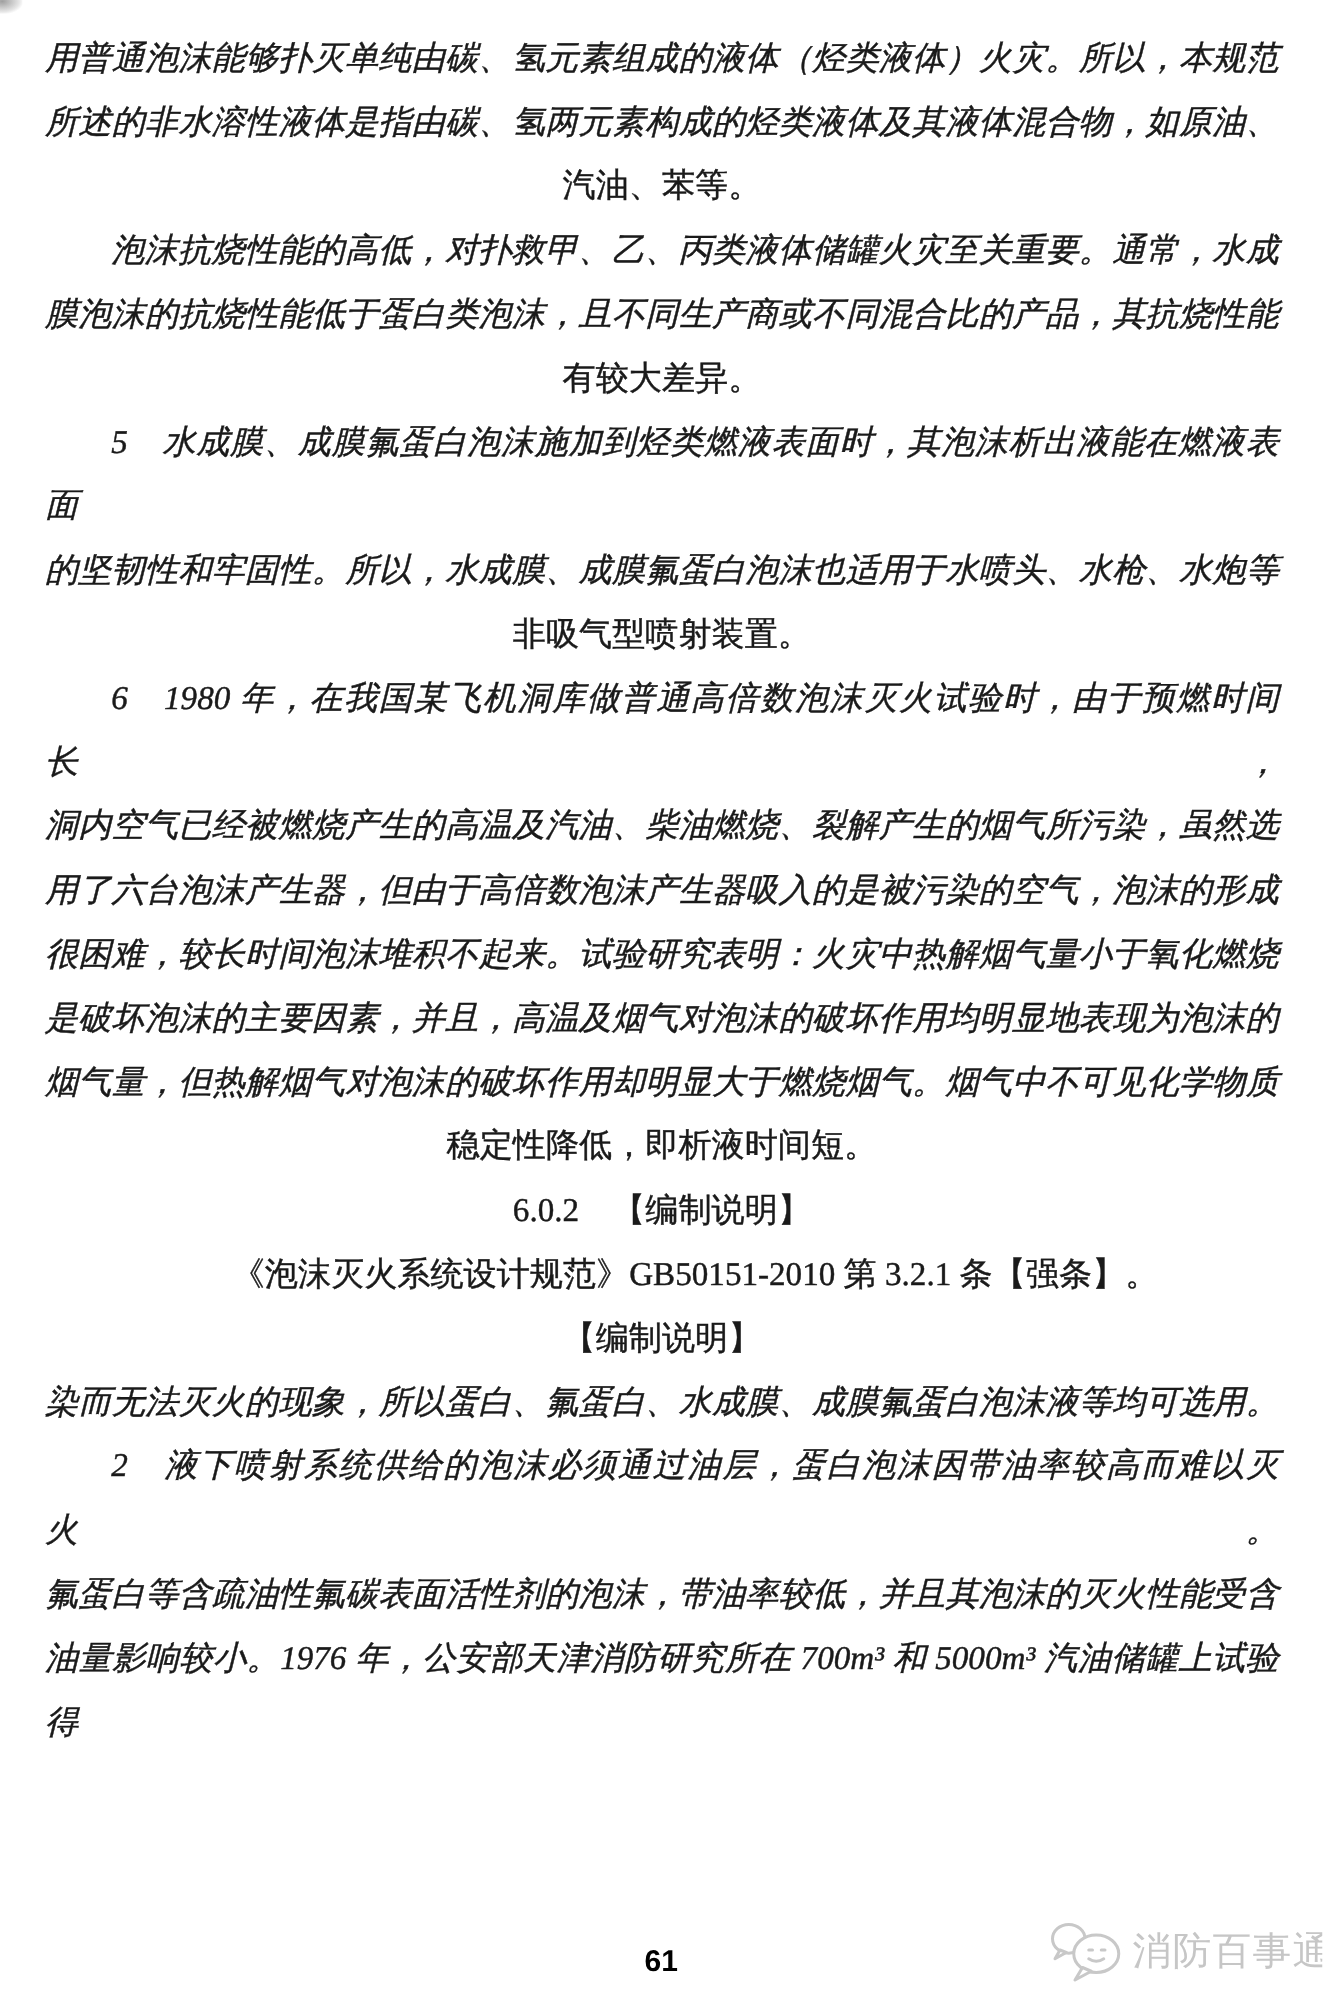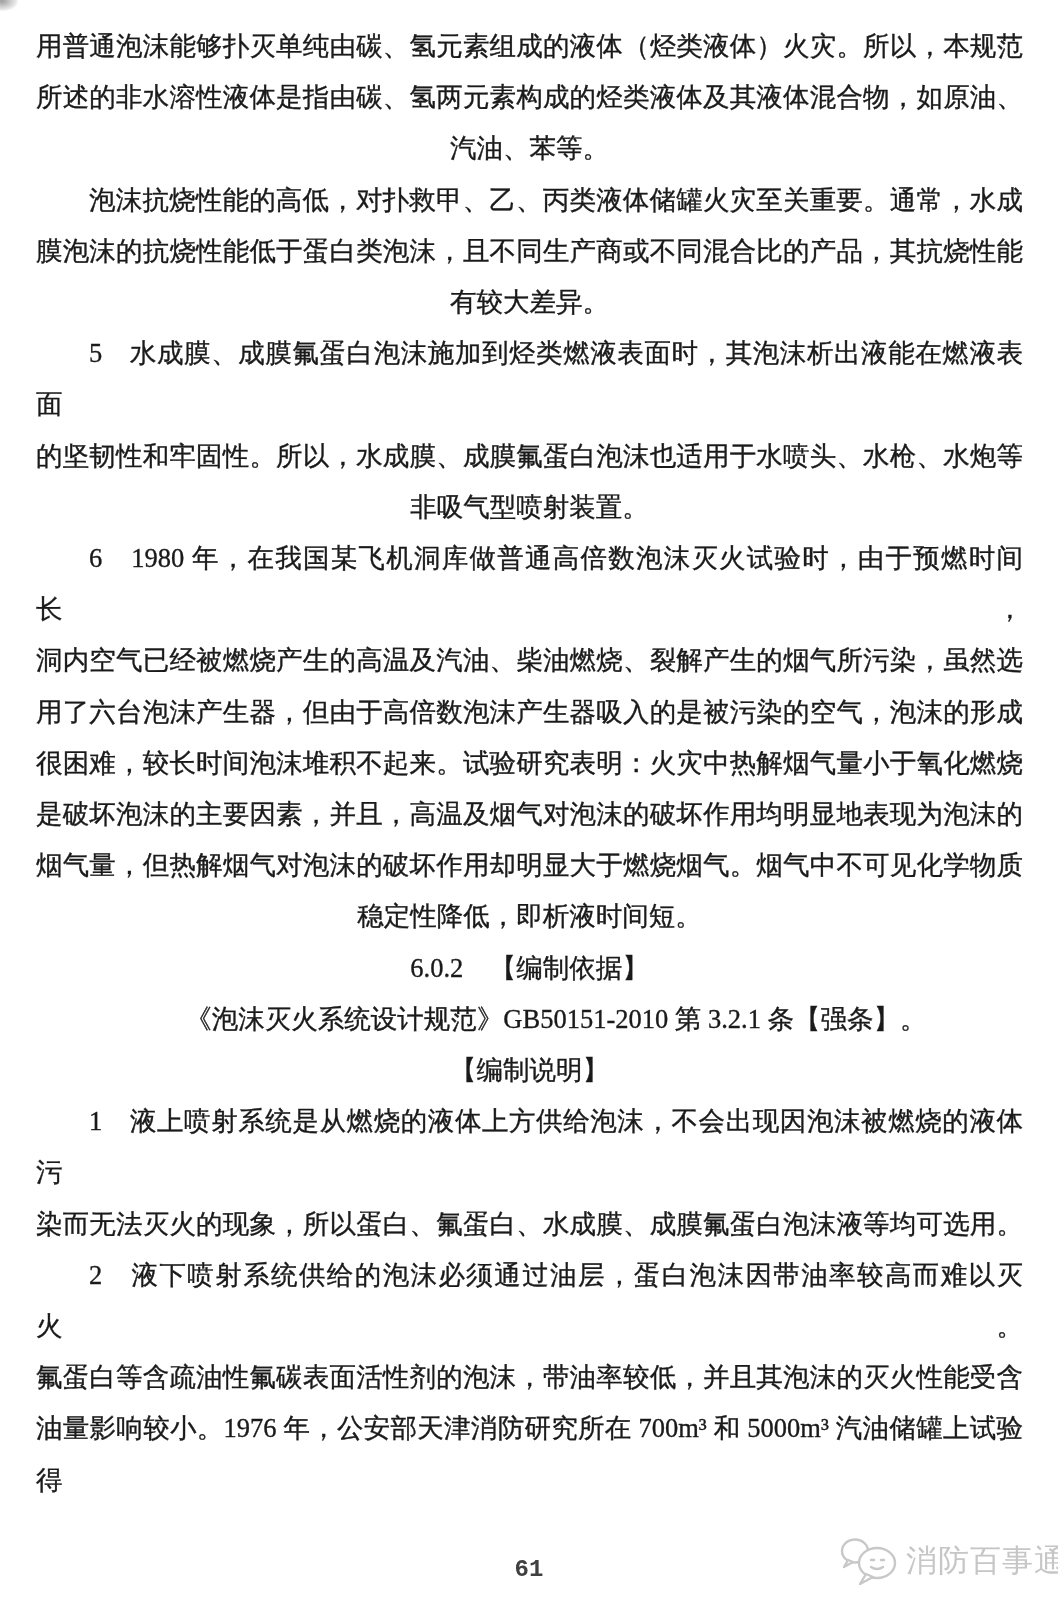--- a/index.html
+++ b/index.html
@@ -19,31 +19,32 @@
     width: 987px;
     font-size: 26.5px;
     line-height: 51.2px;
     z-index: 2;
     -webkit-text-stroke: 0.35px #1a1a1a;
   }
   .line { text-align: center; }
   .line.just {
     text-align: justify;
     text-align-last: justify;
+    font-style: italic;
   }
   .footer-num {
     position: absolute;
     left: 0;
     top: 1556px;
     width: 100%;
     text-align: center;
-    font-family: Liberation Mono, monospace;
+    font-family: Liberation Sans, sans-serif;
     font-size: 24px;
     font-weight: 700;
-    color: #404040;
+    color: #000000;
     z-index: 2;
   }
   .watermark {
     position: absolute;
     left: 840px;
     top: 1534px;
     display: flex;
     align-items: center;
     gap: 4px;
     color: #c6c6c6;
@@ -81,24 +82,23 @@
       <div class="line just" style="text-indent: 2em;">5　水成膜、成膜氟蛋白泡沫施加到烃类燃液表面时，其泡沫析出液能在燃液表面</div>
       <div class="line just">的坚韧性和牢固性。所以，水成膜、成膜氟蛋白泡沫也适用于水喷头、水枪、水炮等</div>
       <div class="line">非吸气型喷射装置。</div>
       <div class="line just" style="text-indent: 2em;">6　1980 年，在我国某飞机洞库做普通高倍数泡沫灭火试验时，由于预燃时间长，</div>
       <div class="line just">洞内空气已经被燃烧产生的高温及汽油、柴油燃烧、裂解产生的烟气所污染，虽然选</div>
       <div class="line just">用了六台泡沫产生器，但由于高倍数泡沫产生器吸入的是被污染的空气，泡沫的形成</div>
       <div class="line just">很困难，较长时间泡沫堆积不起来。试验研究表明：火灾中热解烟气量小于氧化燃烧</div>
       <div class="line just">是破坏泡沫的主要因素，并且，高温及烟气对泡沫的破坏作用均明显地表现为泡沫的</div>
       <div class="line just">烟气量，但热解烟气对泡沫的破坏作用却明显大于燃烧烟气。烟气中不可见化学物质</div>
       <div class="line">稳定性降低，即析液时间短。</div>
-      <div class="line">6.0.2　【编制依据】</div>
+      <div class="line">6.0.2　【编制说明】</div>
       <div class="line" style="text-indent: 2em;">《泡沫灭火系统设计规范》GB50151-2010 第 3.2.1 条【强条】。</div>
       <div class="line">【编制说明】</div>
-      <div class="line just" style="text-indent: 2em;">1　液上喷射系统是从燃烧的液体上方供给泡沫，不会出现因泡沫被燃烧的液体污</div>
       <div class="line just">染而无法灭火的现象，所以蛋白、氟蛋白、水成膜、成膜氟蛋白泡沫液等均可选用。</div>
       <div class="line just" style="text-indent: 2em;">2　液下喷射系统供给的泡沫必须通过油层，蛋白泡沫因带油率较高而难以灭火。</div>
       <div class="line just">氟蛋白等含疏油性氟碳表面活性剂的泡沫，带油率较低，并且其泡沫的灭火性能受含</div>
       <div class="line just">油量影响较小。1976 年，公安部天津消防研究所在 700m³ 和 5000m³ 汽油储罐上试验得</div>
     </div>
 
   <div class="watermark">
     <svg class="wm-icon" width="62" height="54" viewBox="0 0 62 54">
       <g fill="#ffffff" stroke="#c8c8c8" stroke-width="2.4">
         <ellipse cx="15" cy="17" rx="13" ry="11.5"></ellipse>

